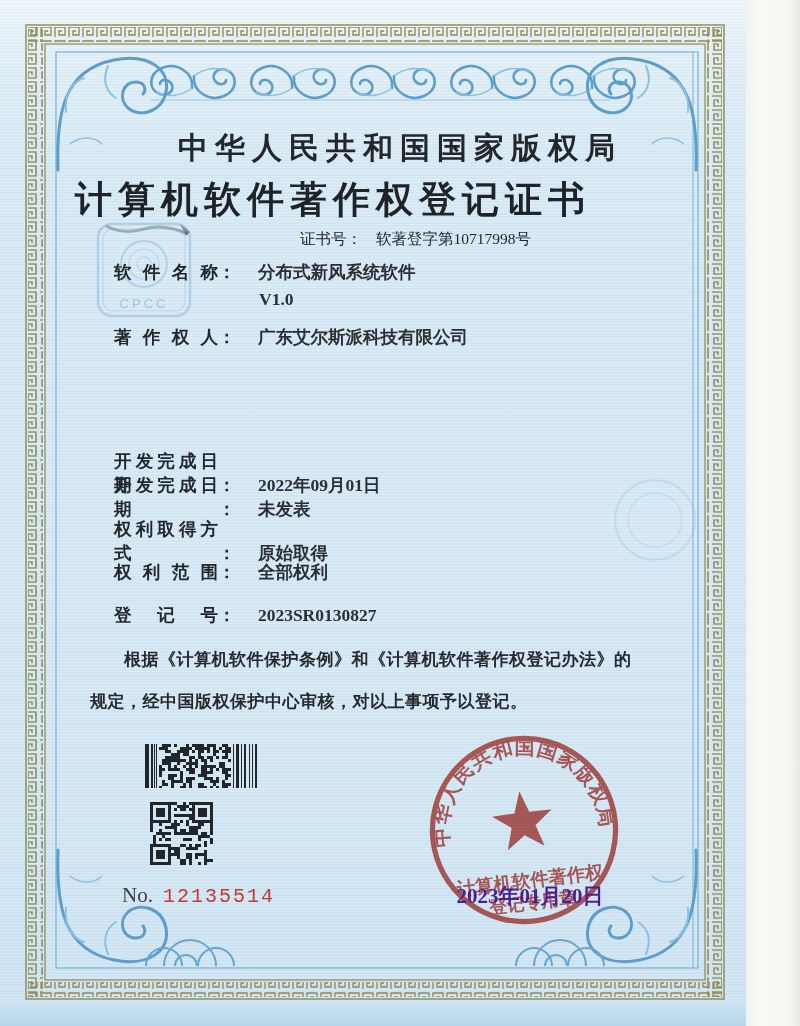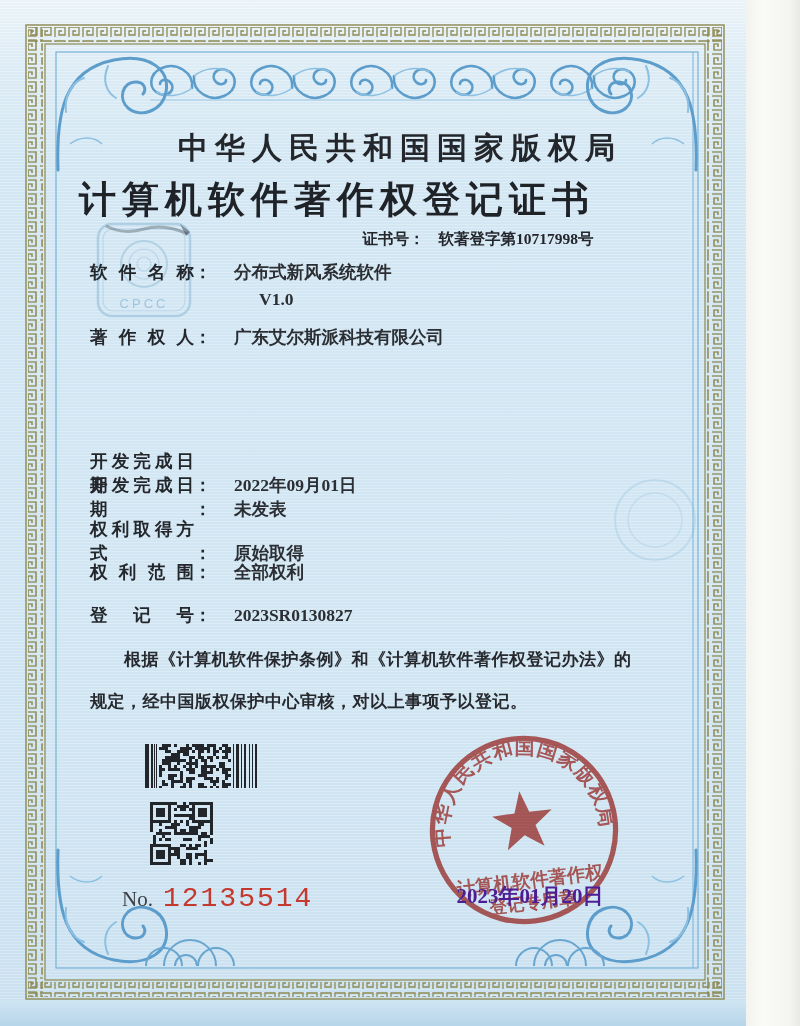--- a/index.html
+++ b/index.html
@@ -12,35 +12,35 @@
   .paper::after{content:"";position:absolute;inset:0;pointer-events:none;
     background:repeating-linear-gradient(0deg,rgba(255,255,255,.16) 0 1px,rgba(120,170,205,.05) 1px 3px);}
   .bottom-band{position:absolute;left:0;top:1000px;width:746px;height:26px;
     background:linear-gradient(180deg,#cfe5f3,#b7d5e9);}
   .right-strip{position:absolute;left:746px;top:0;width:54px;height:1026px;
     background:linear-gradient(90deg,#f2f2ef 0,#fafaf7 30%,#f4f4f1 80%,#e9e9e5 100%);}
   #decor,.overlay{position:absolute;inset:0;pointer-events:none;}
   
   .authority{position:absolute;left:55px;top:128px;width:690px;text-align:center;
     font-size:30px;font-weight:bold;letter-spacing:7px;color:#23262b;}
-  .cert-title{position:absolute;left:55px;top:175px;width:556px;text-align:left;
-    font-size:37px;font-weight:bold;letter-spacing:6px;color:#1f2328;padding-left:24px;}
-  .cert-no{position:absolute;left:300px;top:229px;width:356px;text-align:center;
-    font-size:15.5px;font-weight:bold;color:#23262b;}
+  .cert-title{position:absolute;left:55px;top:175px;width:556px;text-align:center;
+    font-size:37px;font-weight:bold;letter-spacing:6px;color:#1f2328;}
+  .cert-no{position:absolute;left:300px;top:229px;width:356px;text-align:left;
+    font-size:15.5px;font-weight:normal;color:#23262b;}
   .cert-no .gap{display:inline-block;width:14px;}
   .field-row{position:absolute;left:90px;width:600px;font-size:17.5px;font-weight:bold;color:#23262b;}
   .flabel{display:inline-block;}
-  .jl{display:inline-block;width:104px;text-align-last:justify;text-align:justify;}
+  .jl{display:inline-block;width:104px;text-align-last:justify;text-align:justify;margin-left:24px;}
   .fvalue{margin-left:18px;color:#2b2e33;}
   .fvalue2{position:absolute;left:212px;font-size:17.5px;font-weight:bold;color:#2b2e33;margin-left:47px;}
   .statement{position:absolute;left:90px;width:578px;font-size:17px;font-weight:bold;
     color:#26292e;letter-spacing:.5px;}
   .serial{position:absolute;left:122px;top:883px;font-size:21px;color:#3c4046;}
   .serial .num{font-family:"Liberation Mono","DejaVu Sans Mono",monospace;
-    color:#c5382e;font-size:28px;letter-spacing:2px;margin-left:10px;}
+    color:#c5382e;font-size:20px;letter-spacing:2px;margin-left:10px;}
   .issue-date{position:absolute;left:420px;top:882px;width:220px;text-align:center;
     font-size:21px;font-weight:bold;color:#4c1d95;}
   
   .stamp{position:absolute;left:424px;top:730px;width:200px;height:200px;
     color:#c14a44;transform:rotate(-7deg);opacity:.88;mix-blend-mode:multiply;}
   .stamp text{fill:#c14a44;font-weight:bold;font-family:"Liberation Serif",serif;}
   
   .wm{position:absolute;left:94px;top:220px;width:100px;height:100px;}
   #barcode-holder{position:absolute;left:145px;top:744px;}
   #qr-holder{position:absolute;left:150px;top:802px;}

